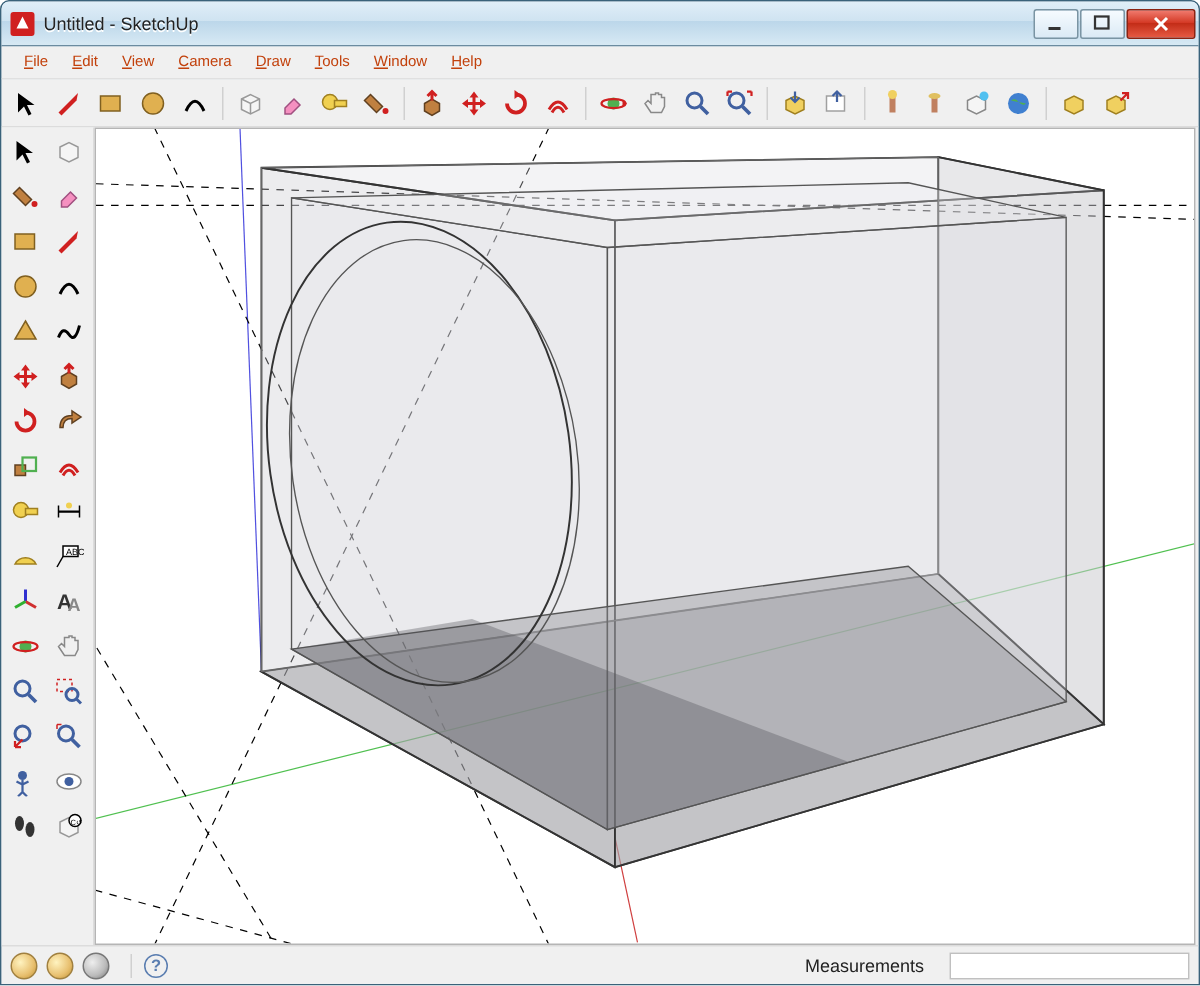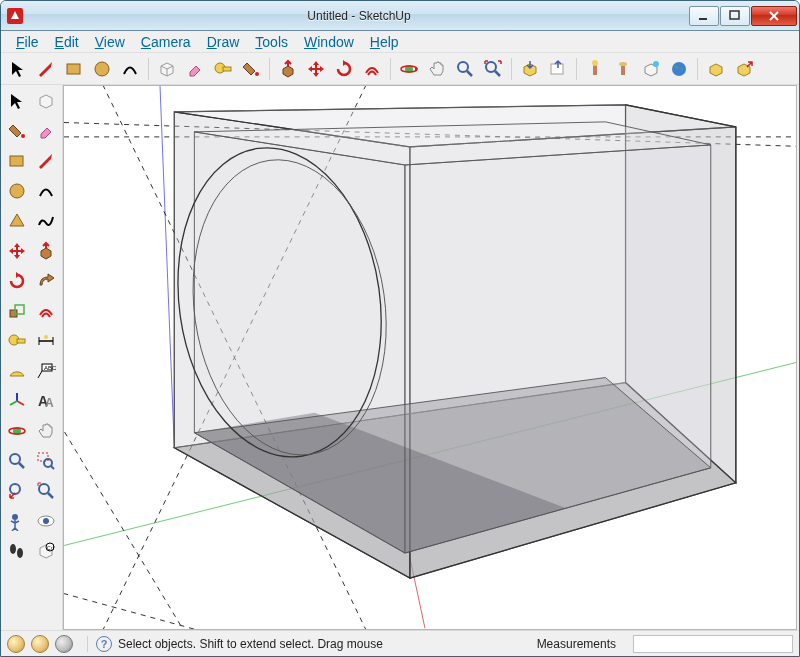--- a/index.html
+++ b/index.html
@@ -1,26 +1,26 @@
 <!DOCTYPE html>
 <html><head>
 <meta charset="utf-8">
 <style>
 * { margin: 0; padding: 0; box-sizing: border-box; font-family: "Segoe UI", Tahoma, sans-serif; }
 body { width: 800px; height: 657px; overflow: hidden; background: #fff; }
 .window { width: 800px; height: 657px; border: 1px solid #3a627a; border-radius: 6px 6px 0 0; overflow: hidden; display: flex; flex-direction: column; background: linear-gradient(to bottom,#d7e7f2,#e9f1f7); }
 .titlebar { height: 30px; background: linear-gradient(to bottom,#e0eef8 0%,#cfe3f1 45%,#bcd7ea 46%,#d7e9f4 100%); display: flex; align-items: center; padding: 0 2px 0 6px; border-bottom: 1px solid #6b8ba0; }
 .app-icon { width: 16px; height: 16px; background: #d02020; border-radius: 2px; display: flex; align-items: center; justify-content: center; margin-right: 6px; position: relative; }
 .app-icon::after { content: ""; position: absolute; width: 0; height: 0; border-left: 4px solid transparent; border-right: 4px solid transparent; border-bottom: 8px solid #fff; top: 3px; }
-.title-text { font-size: 12px; color: #222; flex: 1; text-shadow: 0 1px 0 #fff; text-align: center; }
+.title-text { font-size: 12px; color: #222; flex: 1; text-shadow: 0 1px 0 #fff; }
 .win-btns { display: flex; gap: 1px; }
 .win-btn { width: 30px; height: 20px; border-radius: 2px; border: 1px solid #7a94a3; background: linear-gradient(to bottom,#f6fbff,#dbeaf5); display: flex; align-items: center; justify-content: center; font-size: 10px; color: #333; }
 .win-btn.close { width: 46px; background: linear-gradient(to bottom,#f07a6e,#d43a26 45%,#c22b16 46%,#e65a44); border-color: #8b2312; color: #fff; }
 .menubar { height: 22px; background: #f0f0f0; border-bottom: 1px solid #e0e0e0; display: flex; align-items: center; padding-left: 8px; gap: 2px; }
-.menu-item { font-size: 14px; color: #0369a1; padding: 2px 7px; cursor: default; }
+.menu-item { font-size: 10px; color: #c2410c; padding: 2px 7px; cursor: default; }
 .menu-item u { text-decoration: underline; }
 .toolbar-h { height: 32px; background: #f0f0f0; border-bottom: 1px solid #dcdcdc; display: flex; align-items: center; padding: 0 4px; gap: 2px; flex-wrap: nowrap; }
 .tb-btn { width: 26px; height: 26px; border: 1px solid transparent; display: flex; align-items: center; justify-content: center; border-radius: 2px; }
 .tb-sep { width: 1px; height: 22px; background: #d0d0d0; margin: 0 3px; }
 .content-row { flex: 1; display: flex; background: #f0f0f0; min-height: 0; }
 .toolbox { width: 62px; background: #f0f0f0; border-right: 1px solid #dcdcdc; display: flex; flex-direction: column; padding: 2px; gap: 0; }
 .tb-row { display: flex; gap: 2px; margin-bottom: 2px; }
 .tb-row .tb-btn { width: 28px; height: 28px; }
 .viewport { flex: 1; background: #fff; border: 1px solid #b5b5b5; position: relative; margin: 0 2px 0 0; overflow: hidden; }
 .viewport svg { width: 100%; height: 100%; display: block; }
@@ -485,21 +485,20 @@
       </svg>
     </div>
   </div>
 
   <div class="statusbar">
     <div class="status-orb"></div>
     <div class="status-orb"></div>
     <div class="status-orb" style="background:radial-gradient(circle at 35% 35%,#eee,#bbb 60%,#777);border-color:#777"></div>
     <div class="status-text-wrap">
       <div class="status-help">?</div>
-      <div class="status-text">Select objects. Shift to extend select. Drag mouse</div>
     </div>
     <div class="measure-wrap">
       <span class="measure-label">Measurements</span>
       <input class="measure-input" value="" style="">
     </div>
   </div>
 
 </div>
 
 </body></html>

